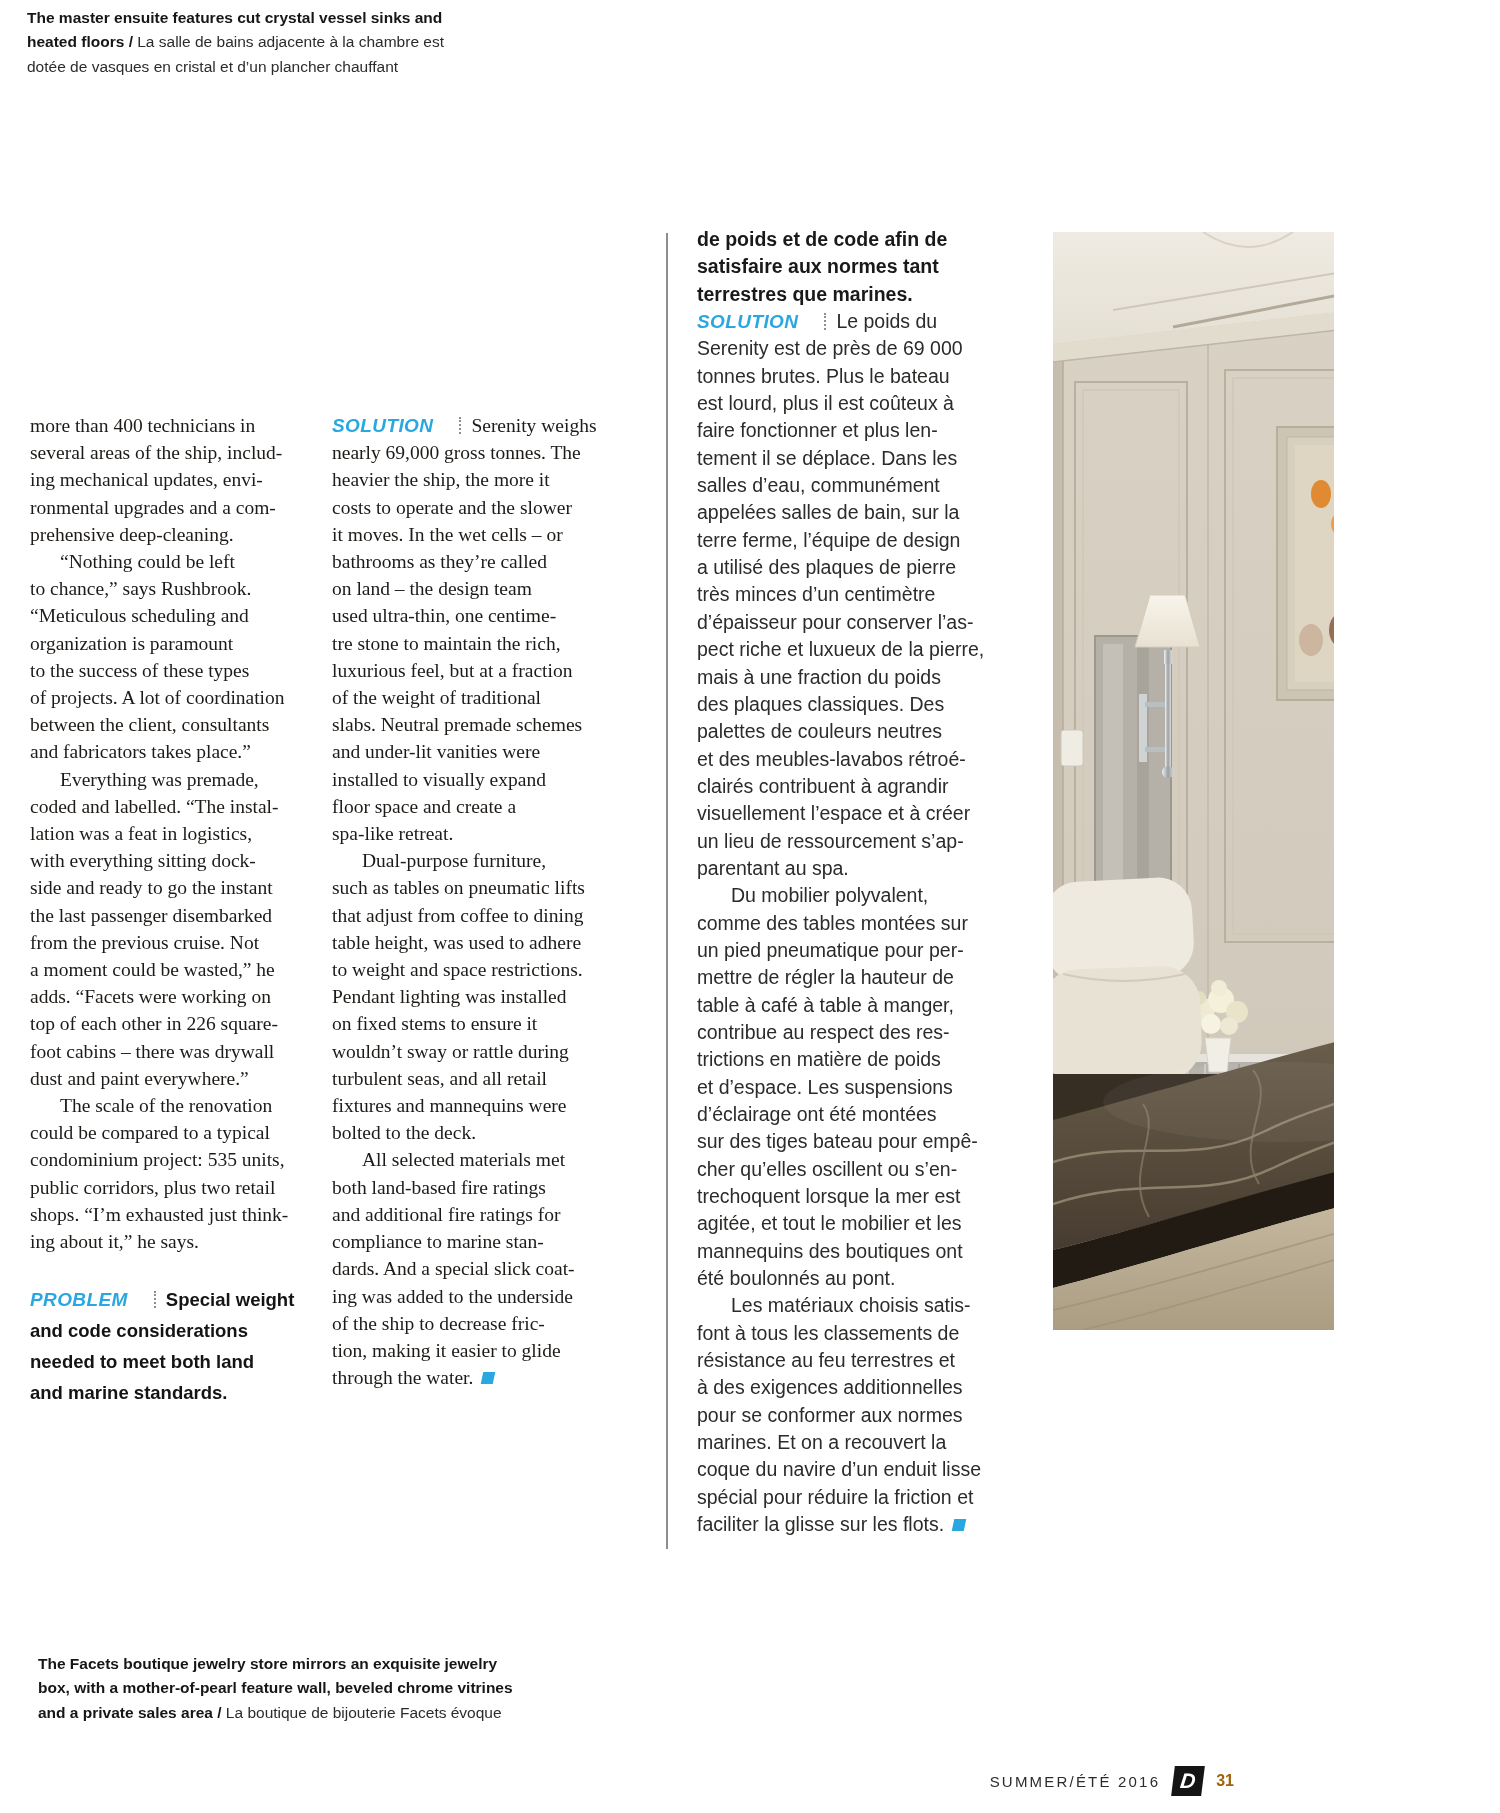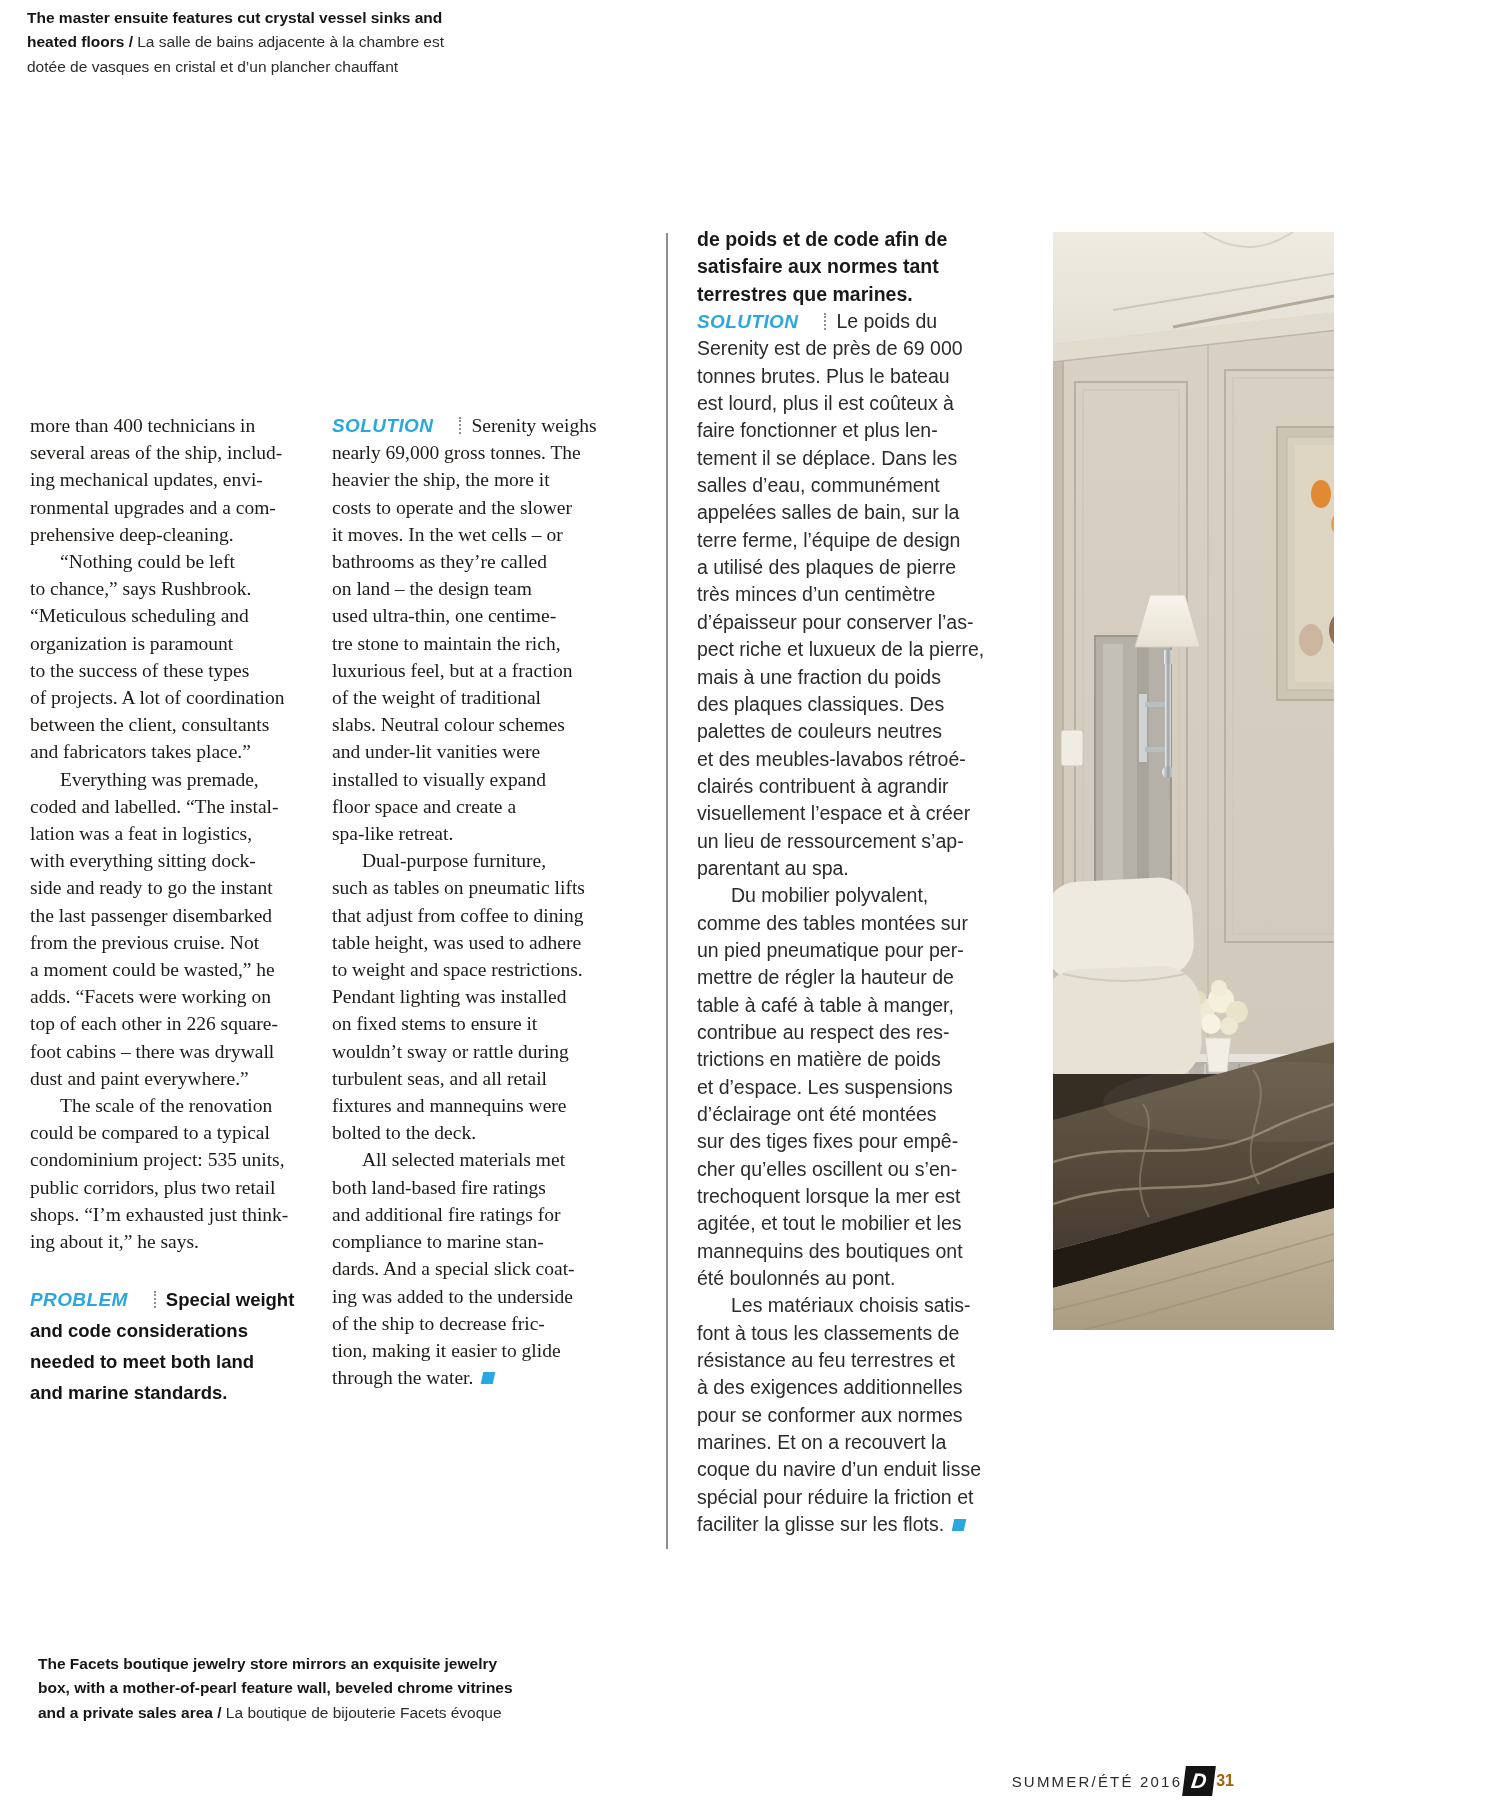--- a/index.html
+++ b/index.html
@@ -36,21 +36,21 @@
   .bottom-caption{left:38px;top:1652px;}
 
   
   .vrule{position:absolute;left:666px;top:233px;width:2px;height:1316px;background:#8d8d8d;}
 
   
   .photo{position:absolute;left:1053px;top:232px;width:447px;height:1098px;margin:0;overflow:hidden;}
   .photo svg{display:block;}
 
   
-  .page-footer{position:absolute;top:1766px;right:100px;display:flex;align-items:center;gap:2px;}
+  .page-footer{position:absolute;top:1766px;right:100px;display:flex;align-items:center;gap:13px;}
   .issue{font-family:"Liberation Sans",sans-serif;font-size:15px;letter-spacing:2.2px;color:#2b2b2b;}
   .d-logo{width:30px;height:30px;background:#141414;display:flex;align-items:center;justify-content:center;
         transform:skewX(-7deg);}
   .d-logo span{font-family:"Liberation Sans",sans-serif;font-style:italic;font-weight:bold;font-size:21px;color:#ffffff;}
   .page-num{font-family:"Liberation Sans",sans-serif;font-weight:bold;font-size:16px;color:#a16207;}
 </style>
 </head>
 <body>
 
 <div class="page">
@@ -107,21 +107,21 @@
       <div class="tline"><span>nearly 69,000 gross tonnes. The</span></div>
       <div class="tline"><span>heavier the ship, the more it</span></div>
       <div class="tline"><span>costs to operate and the slower</span></div>
       <div class="tline"><span>it moves. In the wet cells – or</span></div>
       <div class="tline"><span>bathrooms as they’re called</span></div>
       <div class="tline"><span>on land – the design team</span></div>
       <div class="tline"><span>used ultra-thin, one centime-</span></div>
       <div class="tline"><span>tre stone to maintain the rich,</span></div>
       <div class="tline"><span>luxurious feel, but at a fraction</span></div>
       <div class="tline"><span>of the weight of traditional</span></div>
-      <div class="tline"><span>slabs. Neutral colour schemes</span></div>
+      <div class="tline"><span>slabs. Neutral premade schemes</span></div>
       <div class="tline"><span>and under-lit vanities were</span></div>
       <div class="tline"><span>installed to visually expand</span></div>
       <div class="tline"><span>floor space and create a</span></div>
       <div class="tline"><span>spa-like retreat.</span></div>
       <div class="tline indent"><span>Dual-purpose furniture,</span></div>
       <div class="tline"><span>such as tables on pneumatic lifts</span></div>
       <div class="tline"><span>that adjust from coffee to dining</span></div>
       <div class="tline"><span>table height, was used to adhere</span></div>
       <div class="tline"><span>to weight and space restrictions.</span></div>
       <div class="tline"><span>Pendant lighting was installed</span></div>
@@ -170,21 +170,21 @@
       <div class="tline"><span>parentant au spa.</span></div>
       <div class="tline indent"><span>Du mobilier polyvalent,</span></div>
       <div class="tline"><span>comme des tables montées sur</span></div>
       <div class="tline"><span>un pied pneumatique pour per-</span></div>
       <div class="tline"><span>mettre de régler la hauteur de</span></div>
       <div class="tline"><span>table à café à table à manger,</span></div>
       <div class="tline"><span>contribue au respect des res-</span></div>
       <div class="tline"><span>trictions en matière de poids</span></div>
       <div class="tline"><span>et d’espace. Les suspensions</span></div>
       <div class="tline"><span>d’éclairage ont été montées</span></div>
-      <div class="tline"><span>sur des tiges fixes pour empê-</span></div>
+      <div class="tline"><span>sur des tiges bateau pour empê-</span></div>
       <div class="tline"><span>cher qu’elles oscillent ou s’en-</span></div>
       <div class="tline"><span>trechoquent lorsque la mer est</span></div>
       <div class="tline"><span>agitée, et tout le mobilier et les</span></div>
       <div class="tline"><span>mannequins des boutiques ont</span></div>
       <div class="tline"><span>été boulonnés au pont.</span></div>
       <div class="tline indent"><span>Les matériaux choisis satis-</span></div>
       <div class="tline"><span>font à tous les classements de</span></div>
       <div class="tline"><span>résistance au feu terrestres et</span></div>
       <div class="tline"><span>à des exigences additionnelles</span></div>
       <div class="tline"><span>pour se conformer aux normes</span></div>

